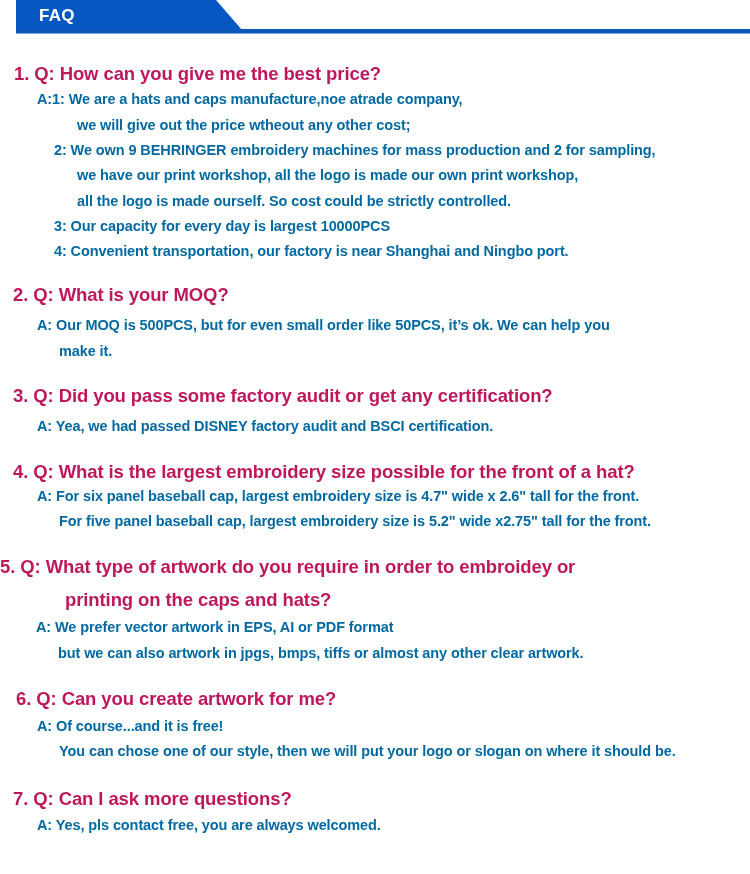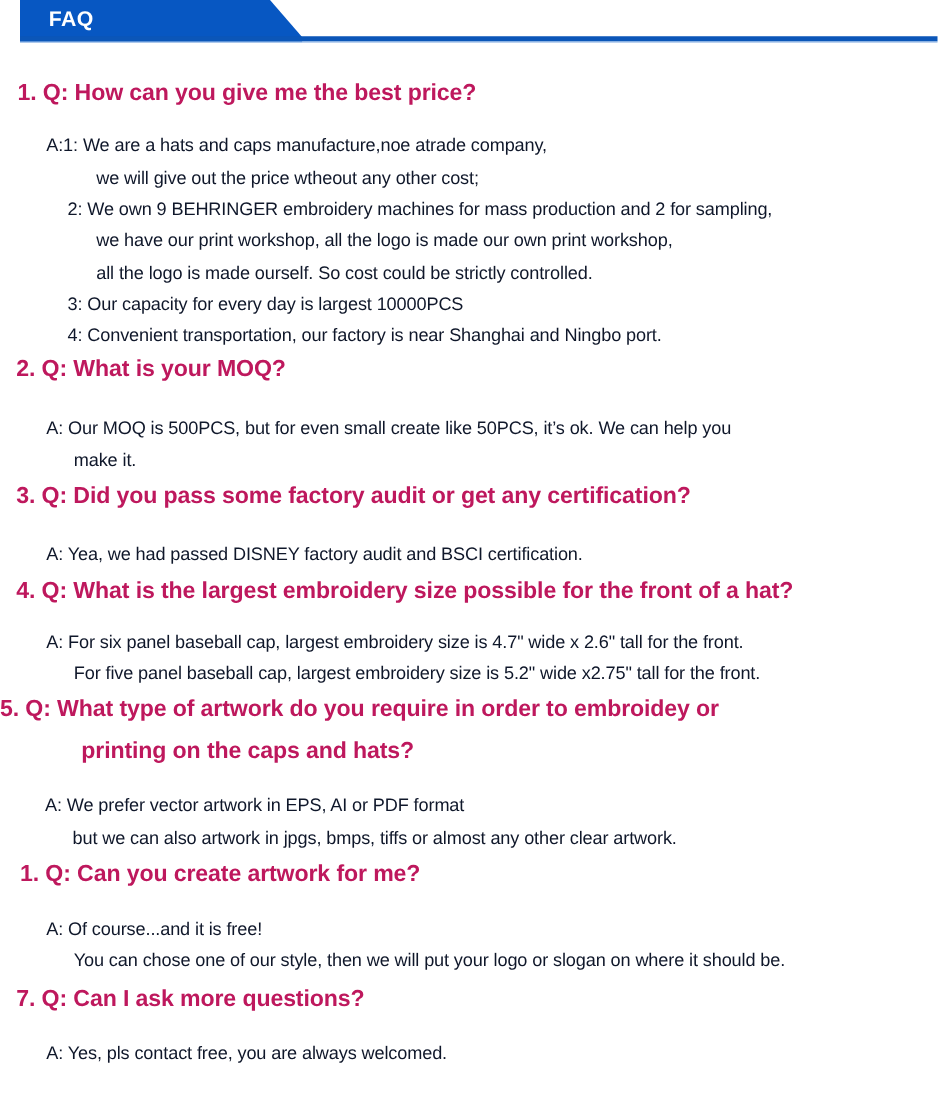--- a/index.html
+++ b/index.html
@@ -11,22 +11,22 @@
                     clip-path: polygon(0 0, 200px 0, 226px 30px, 226px 34px, 0 34px); }
     .header .line { position: absolute; left: 0; top: 29px; width: 750px; height: 4px;
                     background: #0b56b8; }
     .header .line2 { position: absolute; left: 0; top: 33px; width: 750px; height: 1px;
                     background: #7aa6e0; }
     .header .title { position: absolute; left: 23px; top: 6px; color: #ffffff;
                      font-weight: bold; font-size: 17px; letter-spacing: 0.3px; }
 
     .q { position: absolute; color: #be185d; font-weight: bold; font-size: 18.5px;
          white-space: nowrap; letter-spacing: -0.1px; }
-    .a { position: absolute; color: #0f172a; font-weight: normal; font-size: 14.5px;
-         white-space: nowrap; letter-spacing: -0.1px; margin-top: 18px; }
+    .a { position: absolute; color: #0369a1; font-weight: bold; font-size: 14.5px;
+         white-space: nowrap; letter-spacing: -0.1px; }
   </style>
 </head>
 <body>
 
 <div class="header">
   <div class="band"></div>
   <div class="line"></div>
   <div class="line2"></div>
   <div class="title">FAQ</div>
 </div>
@@ -34,33 +34,33 @@
 <div class="q" style="left:14px; top:63px;">1.  Q: How can you give me the best price?</div>
 <div class="a" style="left:37px; top:91px;">A:1:  We are a hats and caps manufacture,noe atrade company,</div>
 <div class="a" style="left:77px; top:117px;">we will give out the price wtheout any other cost;</div>
 <div class="a" style="left:54px; top:142px;">2:  We own 9 BEHRINGER embroidery machines for mass production and 2 for sampling,</div>
 <div class="a" style="left:77px; top:167px;">we have our print workshop, all the logo is made our own print workshop,</div>
 <div class="a" style="left:77px; top:193px;">all the logo is made ourself. So cost could be strictly controlled.</div>
 <div class="a" style="left:54px; top:218px;">3:  Our capacity for every day is largest 10000PCS</div>
 <div class="a" style="left:54px; top:243px;">4:  Convenient transportation, our factory is near Shanghai and Ningbo port.</div>
 
 <div class="q" style="left:13px; top:284px;">2.  Q: What is your MOQ?</div>
-<div class="a" style="left:37px; top:317px;">A: Our MOQ is 500PCS, but for even small create like 50PCS, it’s ok. We can help you</div>
+<div class="a" style="left:37px; top:317px;">A: Our MOQ is 500PCS, but for even small order like 50PCS, it’s ok. We can help you</div>
 <div class="a" style="left:59px; top:343px;">make it.</div>
 
 <div class="q" style="left:13px; top:385px;text-align:right;">3.  Q: Did you pass some factory audit or get any certification?</div>
 <div class="a" style="left:37px; top:418px;">A: Yea, we had passed DISNEY factory audit and BSCI certification.</div>
 
 <div class="q" style="left:13px; top:461px;">4.  Q: What is the largest embroidery size possible for the front of a hat?</div>
 <div class="a" style="left:37px; top:488px;text-align:right;">A: For six panel baseball cap, largest embroidery size is 4.7" wide x 2.6" tall for the front.</div>
 <div class="a" style="left:59px; top:513px;">For five panel baseball cap, largest embroidery size is 5.2" wide x2.75" tall for the front.</div>
 
 <div class="q" style="left:0; top:556px;">5.  Q: What type of artwork do you require in order to embroidey or</div>
 <div class="q" style="left:65px; top:589px;">printing on the caps and hats?</div>
 <div class="a" style="left:36px; top:619px;">A: We prefer vector artwork in EPS,  AI or PDF format</div>
 <div class="a" style="left:58px; top:645px;">but we can also artwork in jpgs, bmps, tiffs or almost any other clear artwork.</div>
 
-<div class="q" style="left:16px; top:688px;">1.  Q: Can you create artwork for me?</div>
+<div class="q" style="left:16px; top:688px;">6.  Q: Can you create artwork for me?</div>
 <div class="a" style="left:37px; top:718px;">A: Of course...and it is free!</div>
 <div class="a" style="left:59px; top:743px;">You can chose one of our style, then we will put your logo or slogan on where it should be.</div>
 
 <div class="q" style="left:13px; top:788px;">7.  Q: Can I ask more questions?</div>
 <div class="a" style="left:37px; top:817px;">A: Yes, pls contact free, you are always welcomed.</div>
 
 </body></html>

